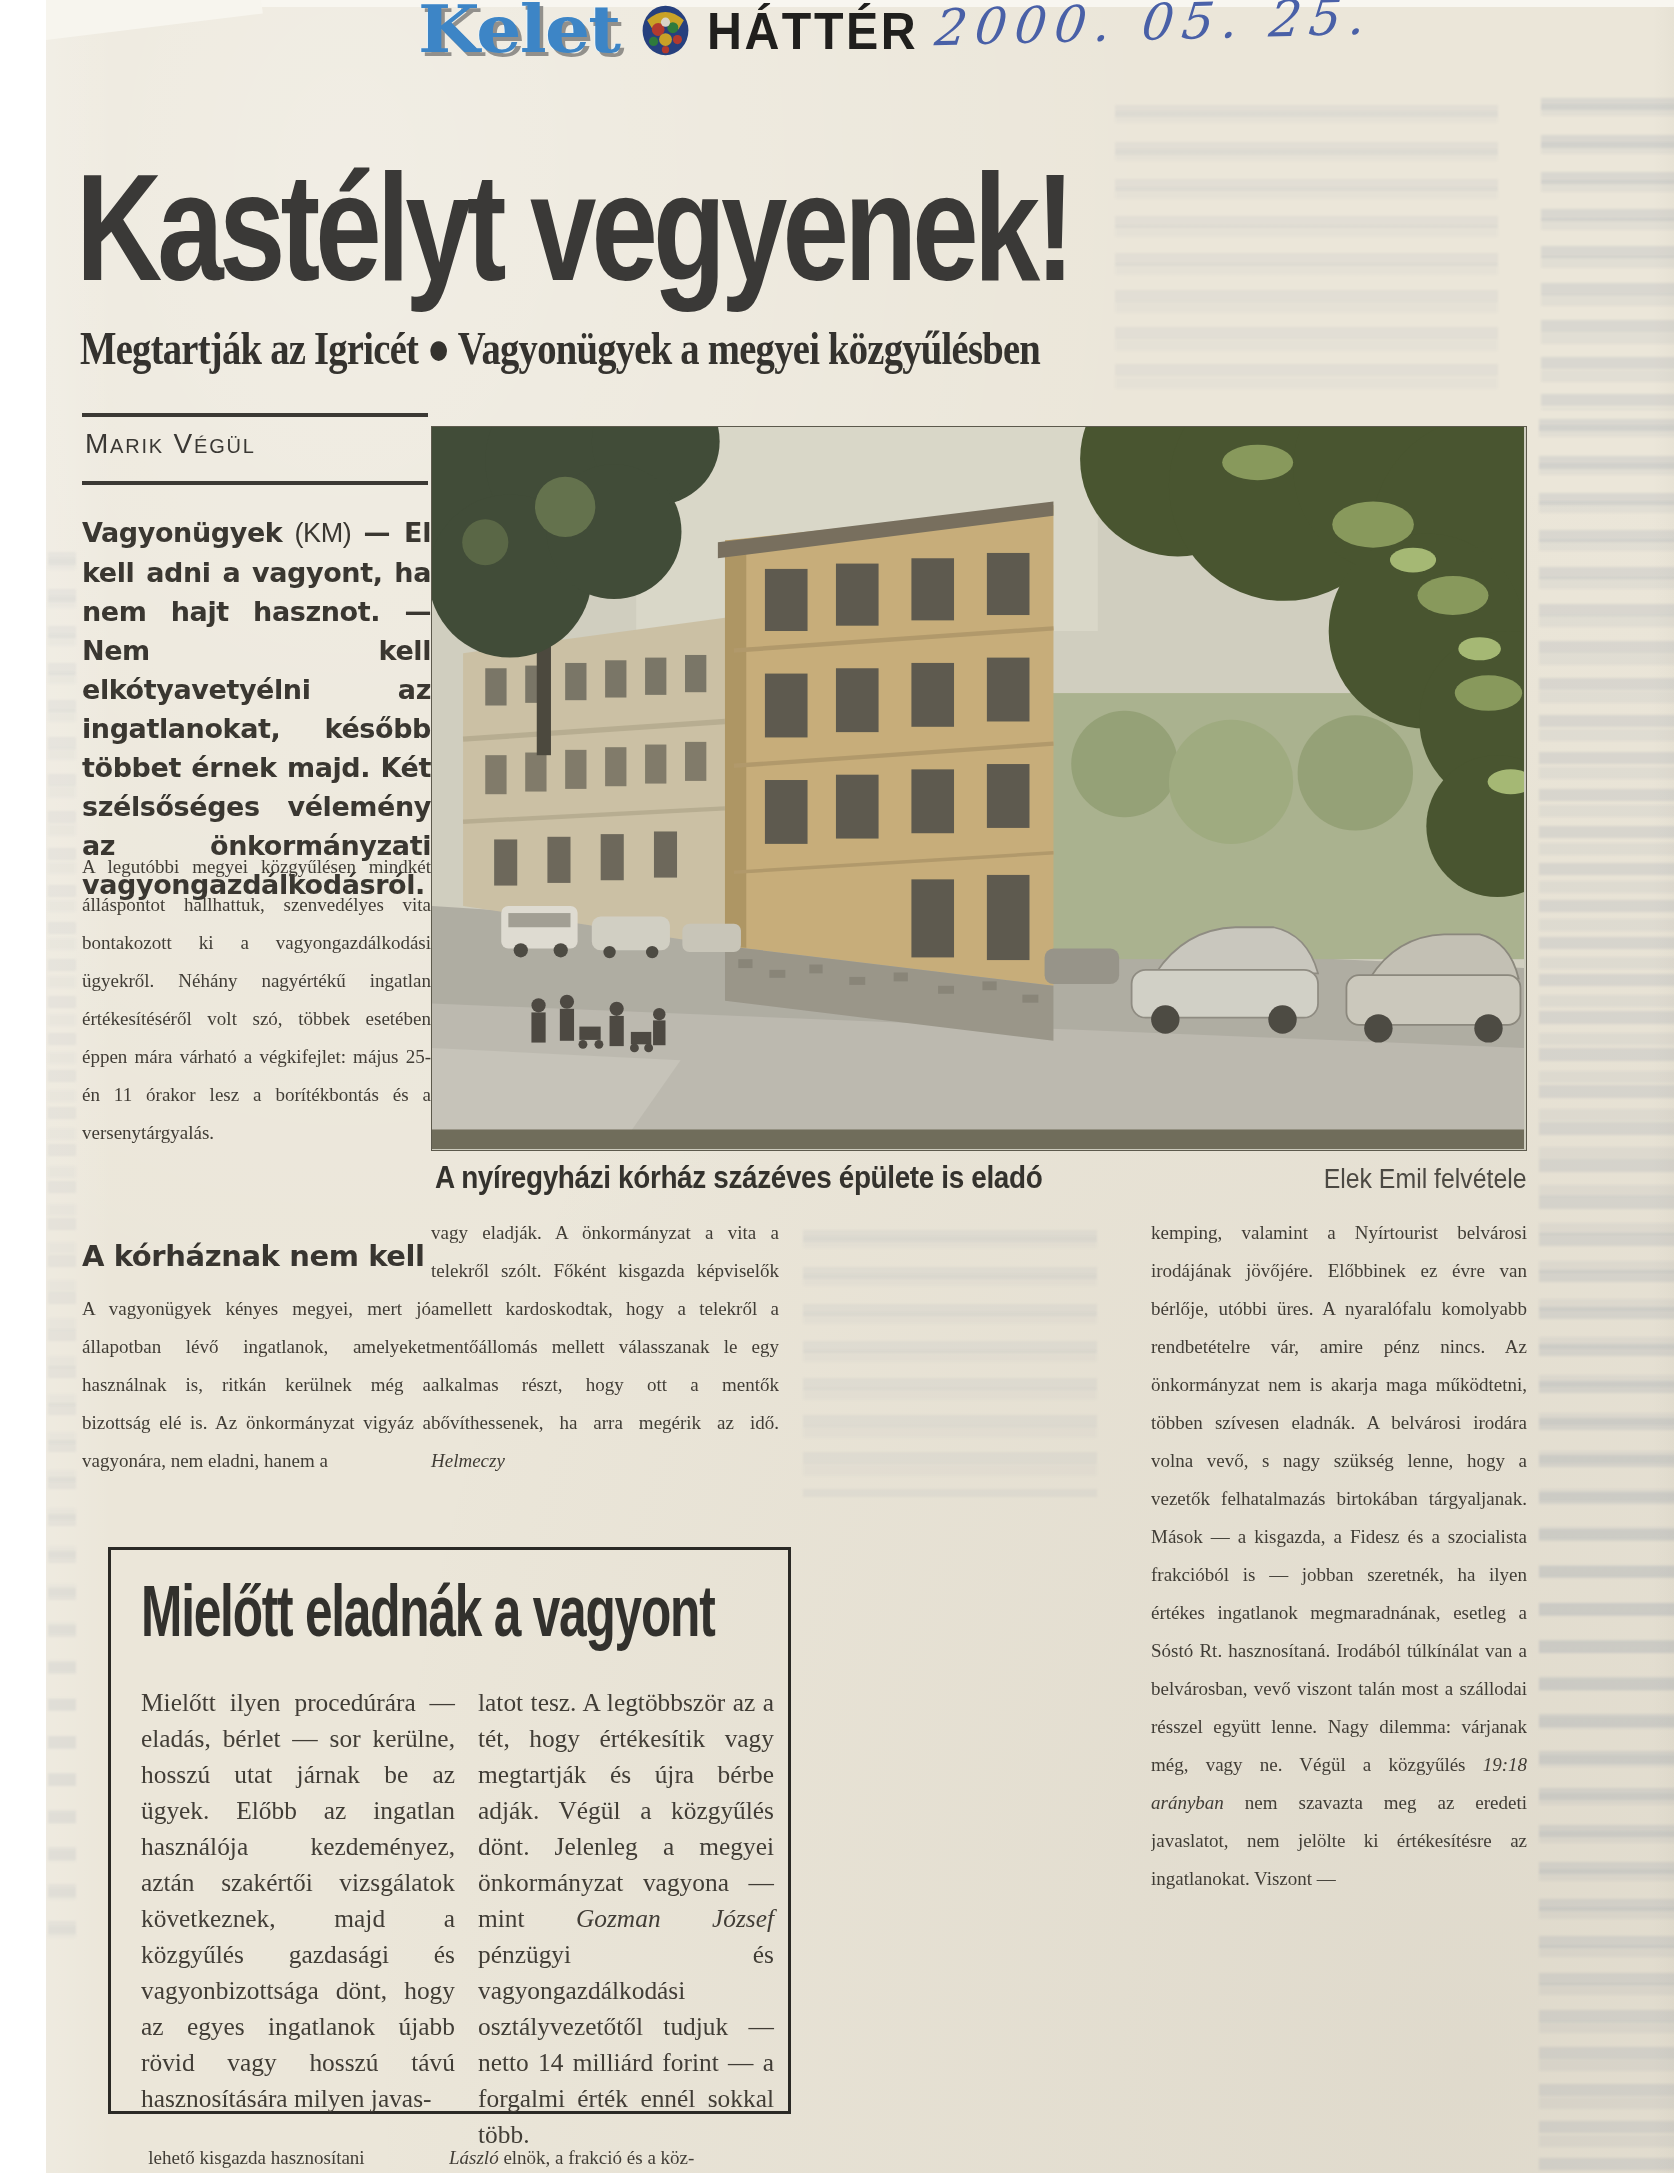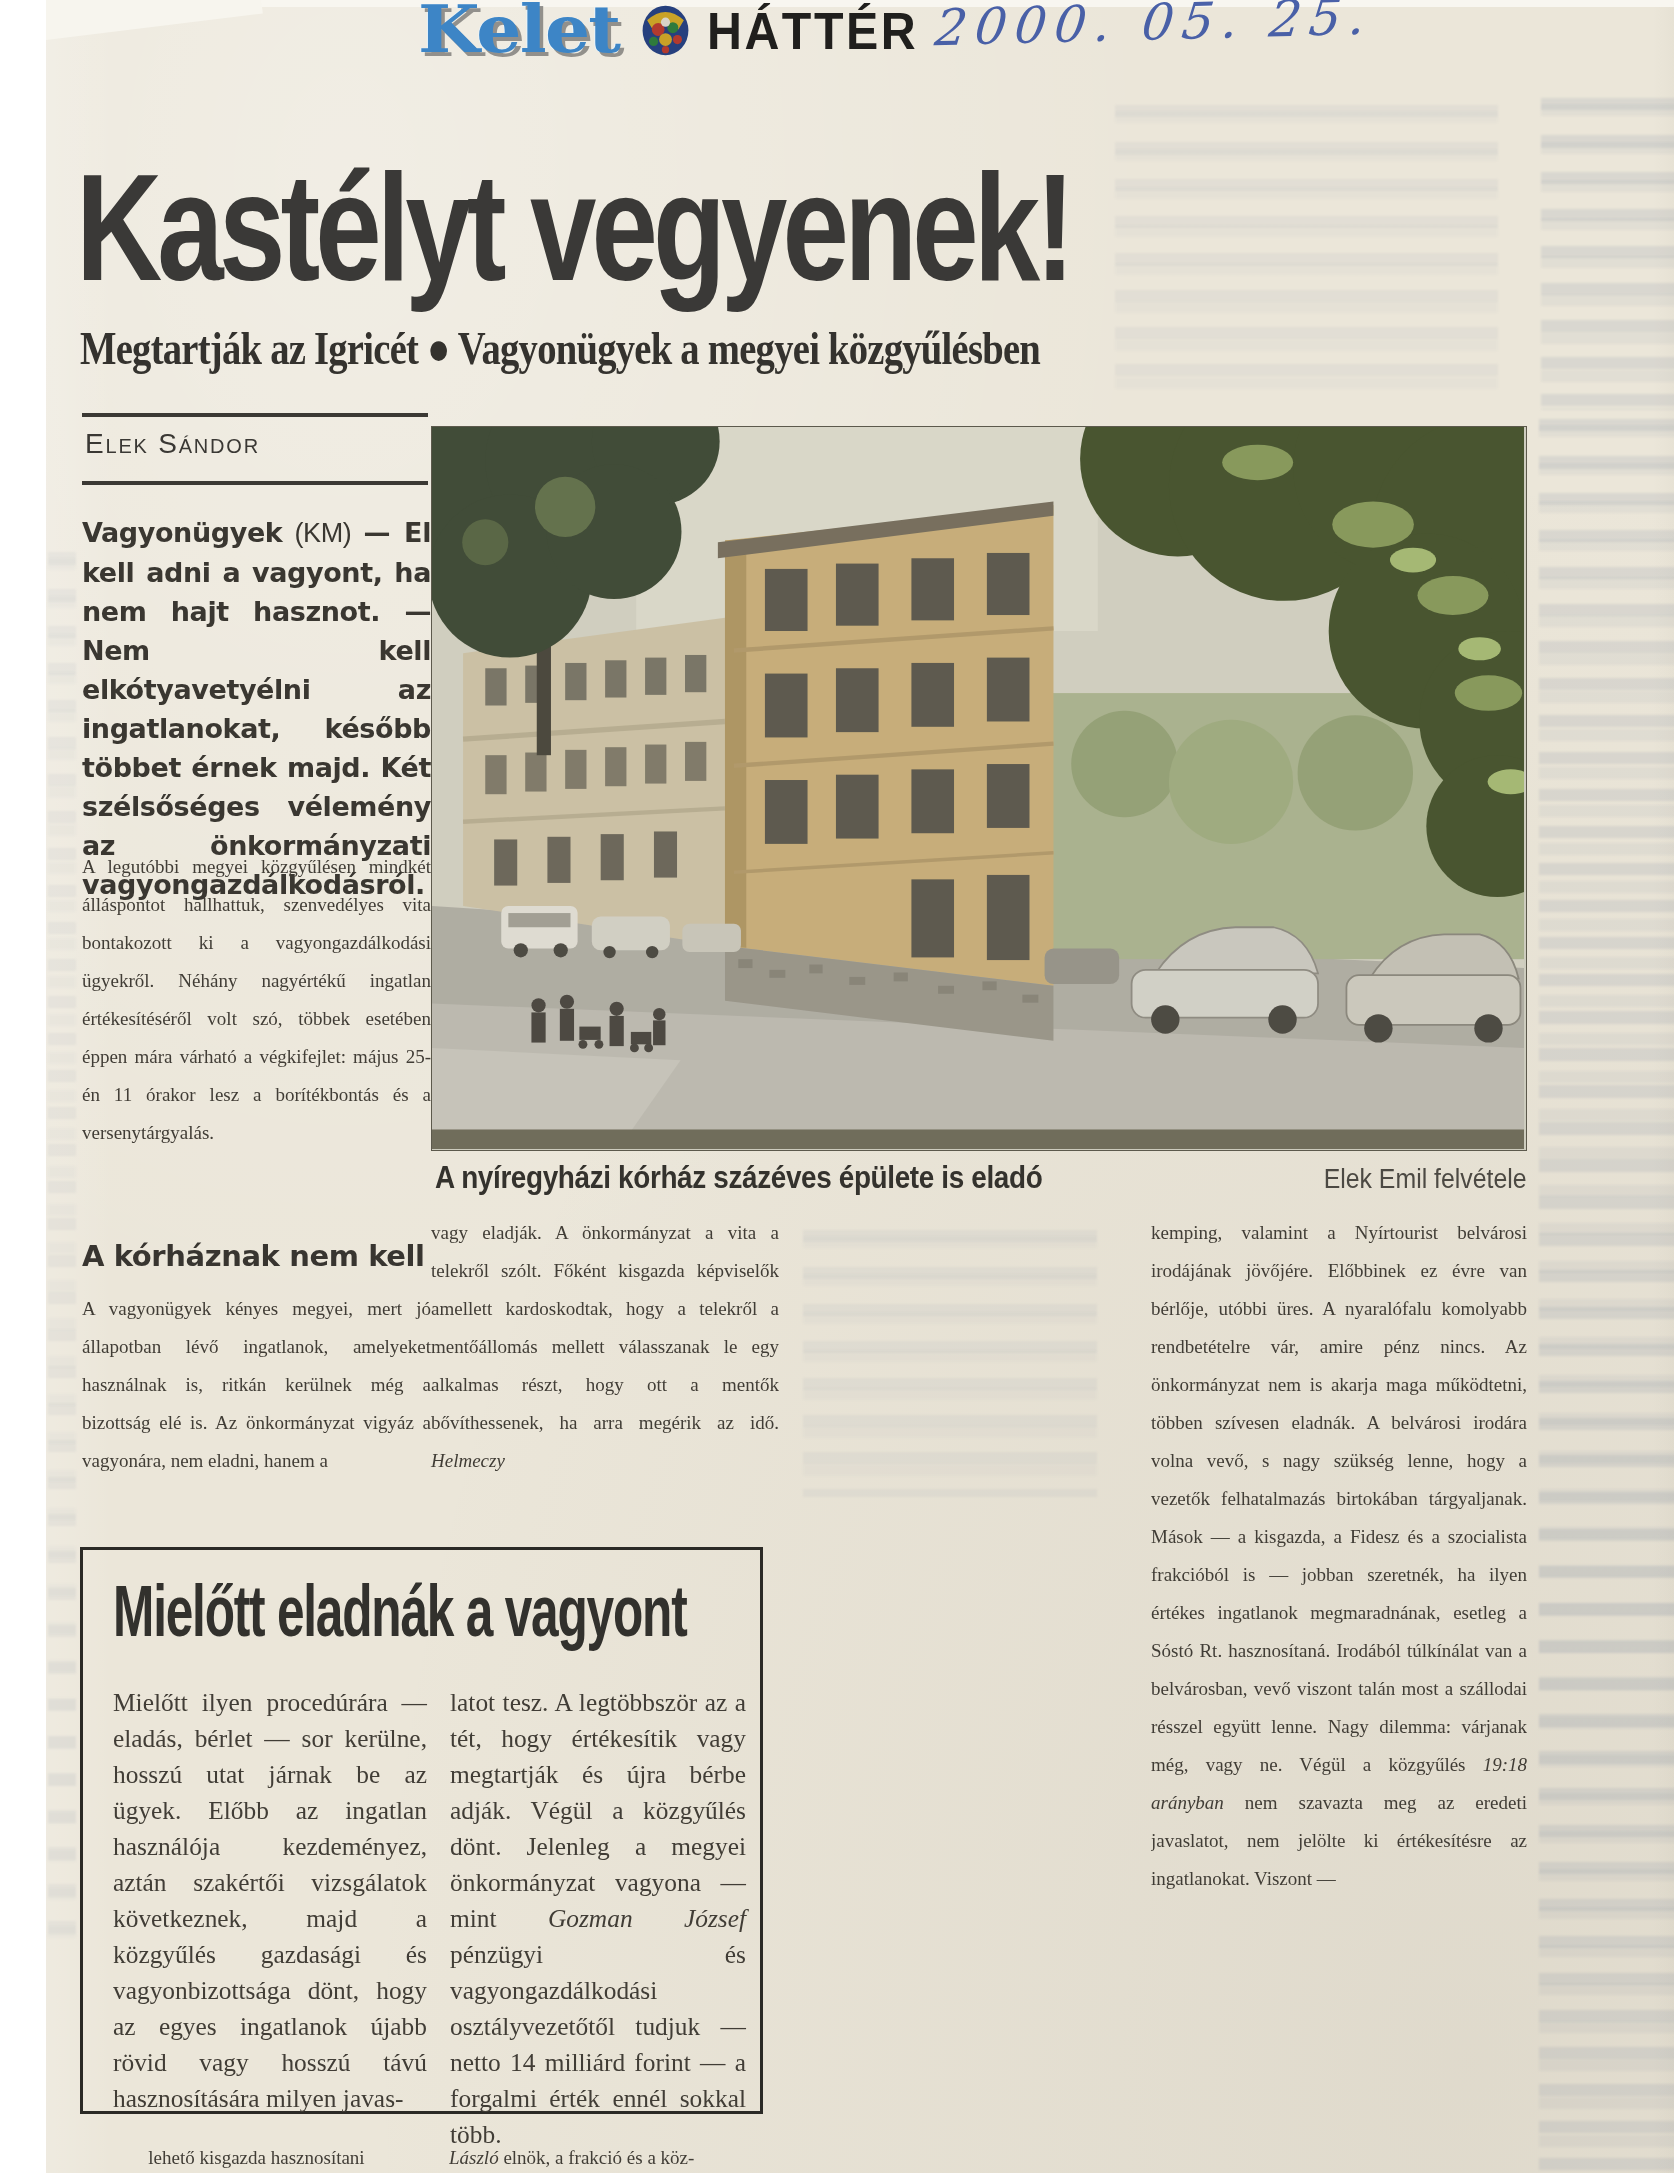--- a/index.html
+++ b/index.html
@@ -53,21 +53,21 @@
 
   
   .photo{left:385px;top:426px;width:1096px;height:725px;border:1.8px solid #5c594c;box-sizing:border-box;overflow:hidden;background:#cdccbe;}
   .caption-row{left:389px;top:1160px;width:1092px;height:41px;}
   .caption{position:absolute;left:0;top:0;font-family:"Liberation Sans",sans-serif;font-weight:bold;font-size:31px;
     color:#34322d;transform:scaleX(.9);transform-origin:left top;white-space:nowrap;letter-spacing:-0.4px;}
   .credit{position:absolute;right:0;top:3.6px;font-family:"Liberation Sans",sans-serif;font-size:27px;color:#4c4943;
     transform:scaleX(.92);transform-origin:right top;white-space:nowrap;}
 
   
-  .box{left:34px;top:1547px;width:683px;height:567px;border:3.6px solid #2b2a26;box-sizing:border-box;}
+  .box{left:62px;top:1547px;width:683px;height:567px;border:3.6px solid #2b2a26;box-sizing:border-box;}
   .box-headline{position:absolute;left:30px;top:19.6px;font-family:"Liberation Sans",sans-serif;font-weight:bold;
     font-size:73px;line-height:82px;color:#32312d;letter-spacing:-1.8px;transform:scaleX(.68);transform-origin:left top;white-space:nowrap;}
   .boxcol{position:absolute;top:134px;font-family:"Liberation Serif",serif;font-size:25.4px;line-height:36px;text-align:justify;color:#413d36;}
 
   .ital{font-style:italic;}
   .clip-bottom{overflow:hidden;}
 </style>
 </head>
 <body>
 
@@ -96,21 +96,21 @@
       <circle cx="30" cy="52" r="4" fill="#b23a2e"></circle>
     </svg>
   </div>
   <div class="abs section-title">HÁTTÉR</div>
   <div class="abs hand-date">2000. 05. 25.</div>
 
   <div class="abs headline">Kastélyt vegyenek!</div>
   <div class="abs subheadline">Megtartják az Igricét ● Vagyonügyek a megyei közgyűlésben</div>
 
   <div class="abs rule" style="left:36px;top:413px;width:346px;"></div>
-  <div class="abs byline">Elek Sándor</div>
+  <div class="abs byline">Marik Végül</div>
   <div class="abs rule" style="left:36px;top:481px;width:346px;"></div>
 
   <div class="abs lead"><span>Vagyonügyek</span><span class="agency"> (KM) </span><span>— El kell adni a vagyont, ha nem hajt hasznot. — Nem kell elkótyavetyélni az ingatlanokat, később többet érnek majd. Két szélsőséges vélemény az önkormányzati vagyongazdálkodásról.</span></div>
 
   <div class="abs serifcol" style="left:36px;top:848px;width:349px;">A legutóbbi megyei közgyűlésen mindkét álláspontot hallhattuk, szenvedélyes vita bontakozott ki a vagyongazdálkodási ügyekről. Néhány nagyértékű ingatlan értékesítéséről volt szó, többek esetében éppen mára várható a végkifejlet: május 25-én 11 órakor lesz a borítékbontás és a versenytárgyalás.</div>
   <div class="abs subhead2">A kórháznak nem kell</div>
   <div class="abs serifcol" style="left:36px;top:1290px;width:349px;">A vagyonügyek kényes megyei, mert jó állapotban lévő ingatlanok, amelyeket használnak is, ritkán kerülnek még a bizottság elé is. Az önkormányzat vigyáz a vagyonára, nem eladni, hanem a</div>
 
   <div class="abs photo">
     <svg width="1092" height="722" viewBox="0 0 1230 814" preserveAspectRatio="none">

